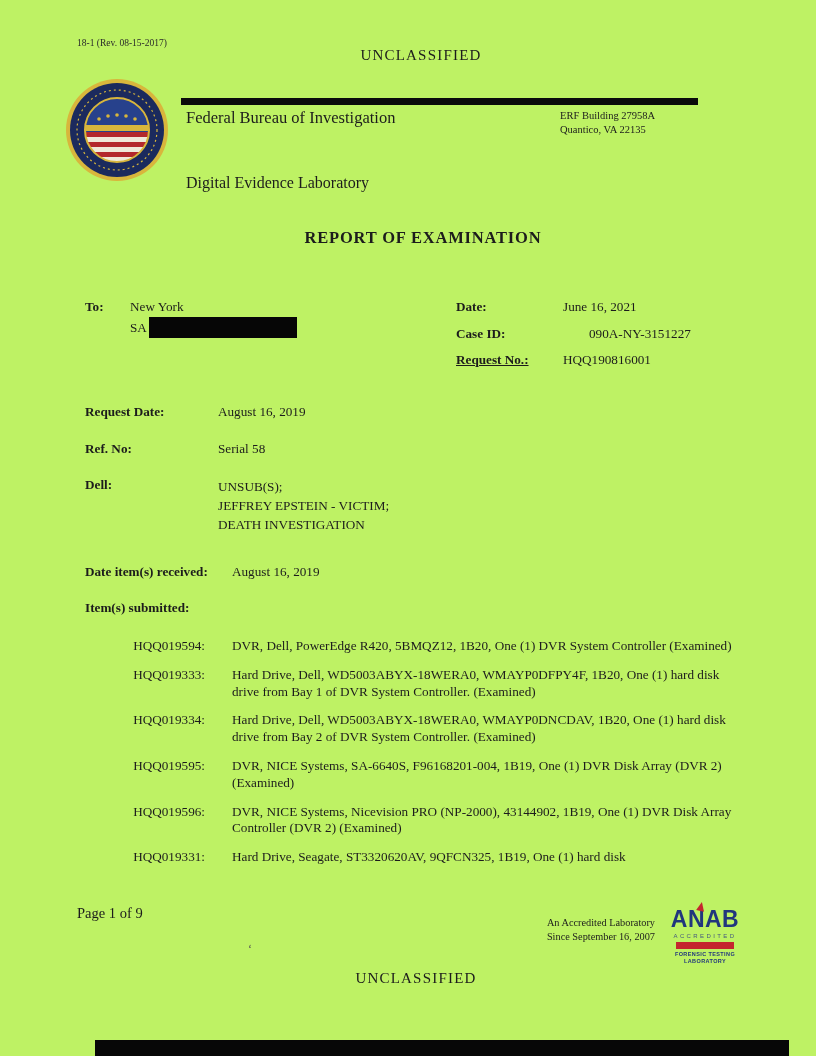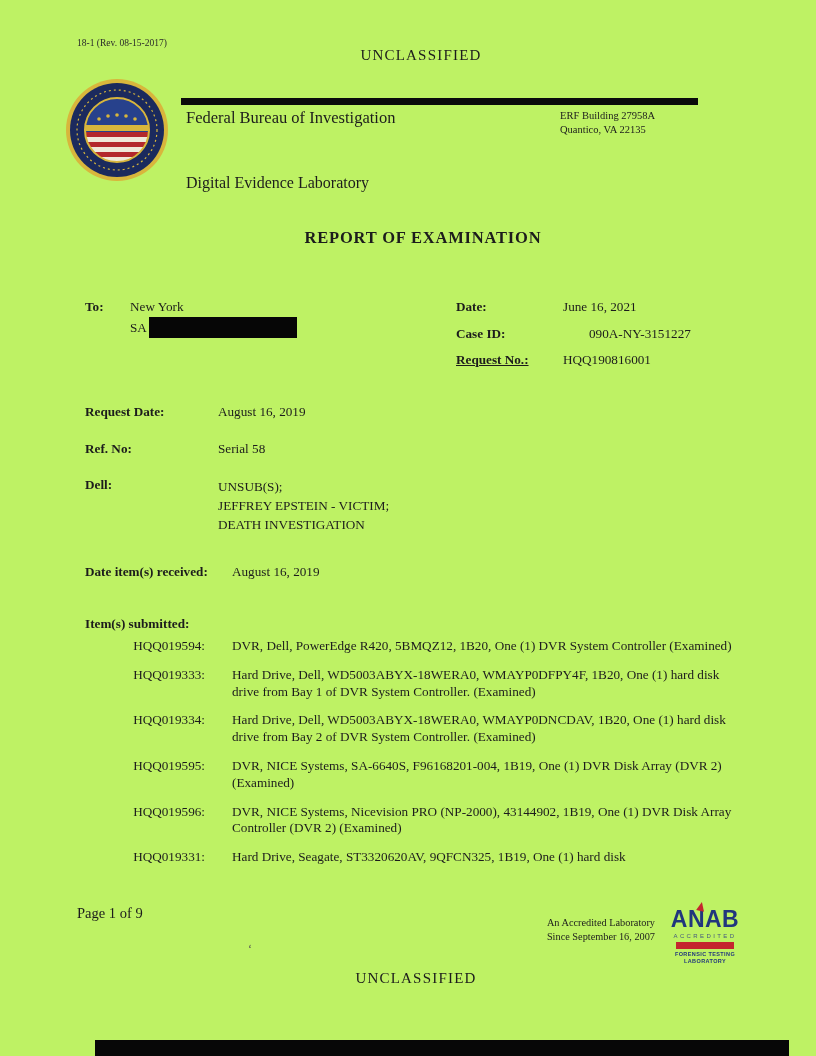--- a/index.html
+++ b/index.html
@@ -53,21 +53,21 @@
   .reqdate-label { left: 85px;  top: 404px; }
   .reqdate-value { left: 218px; top: 404px; }
   .refno-label   { left: 85px;  top: 441px; }
   .refno-value   { left: 218px; top: 441px; }
   .title-label   { left: 85px;  top: 477px; }
   .title-lines   { left: 218px; top: 477px; line-height: 19.2px; }
 
   .received-label { left: 85px;  top: 564px; }
   .received-value { left: 232px; top: 564px; }
 
-  .items-heading { left: 85px; top: 616px; }
+  .items-heading { left: 85px; top: 600px; }
   .items-list { left: 85px; top: 638px; width: 650px; }
   .item-row {
     display: grid;
     grid-template-columns: 120px 1fr;
     column-gap: 27px;
     margin-bottom: 12px;
     font-size: 13.2px;
     line-height: 16.8px;
   }
   .item-id { text-align: right; }

